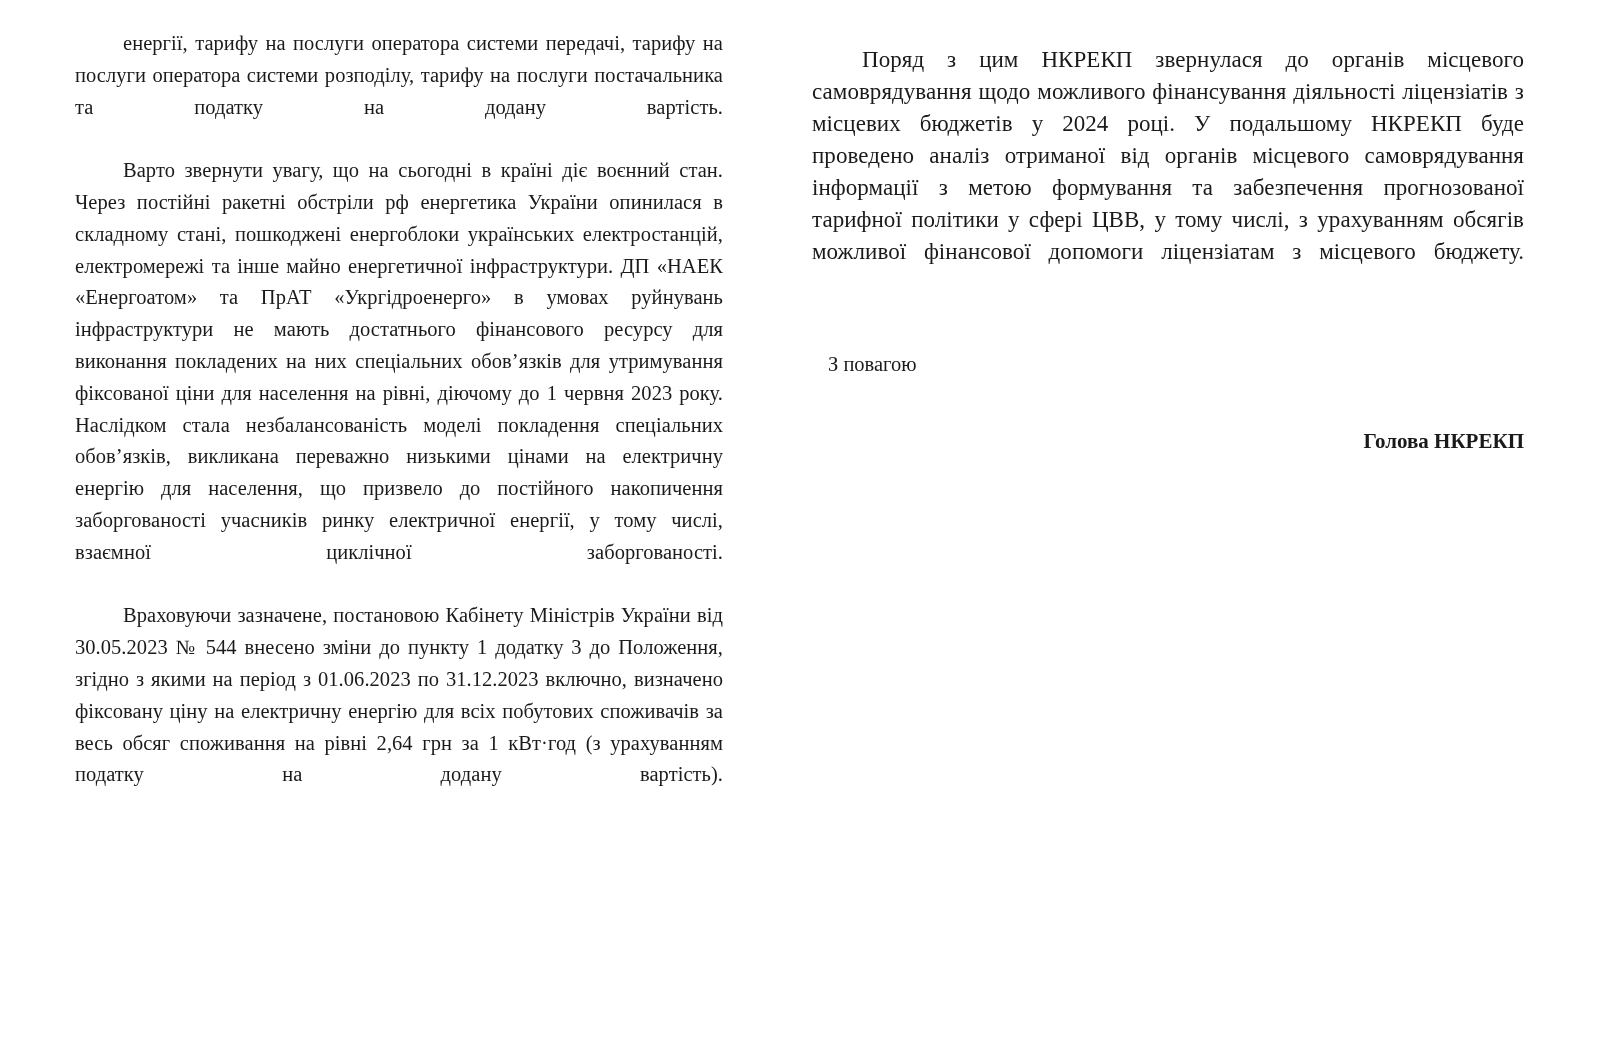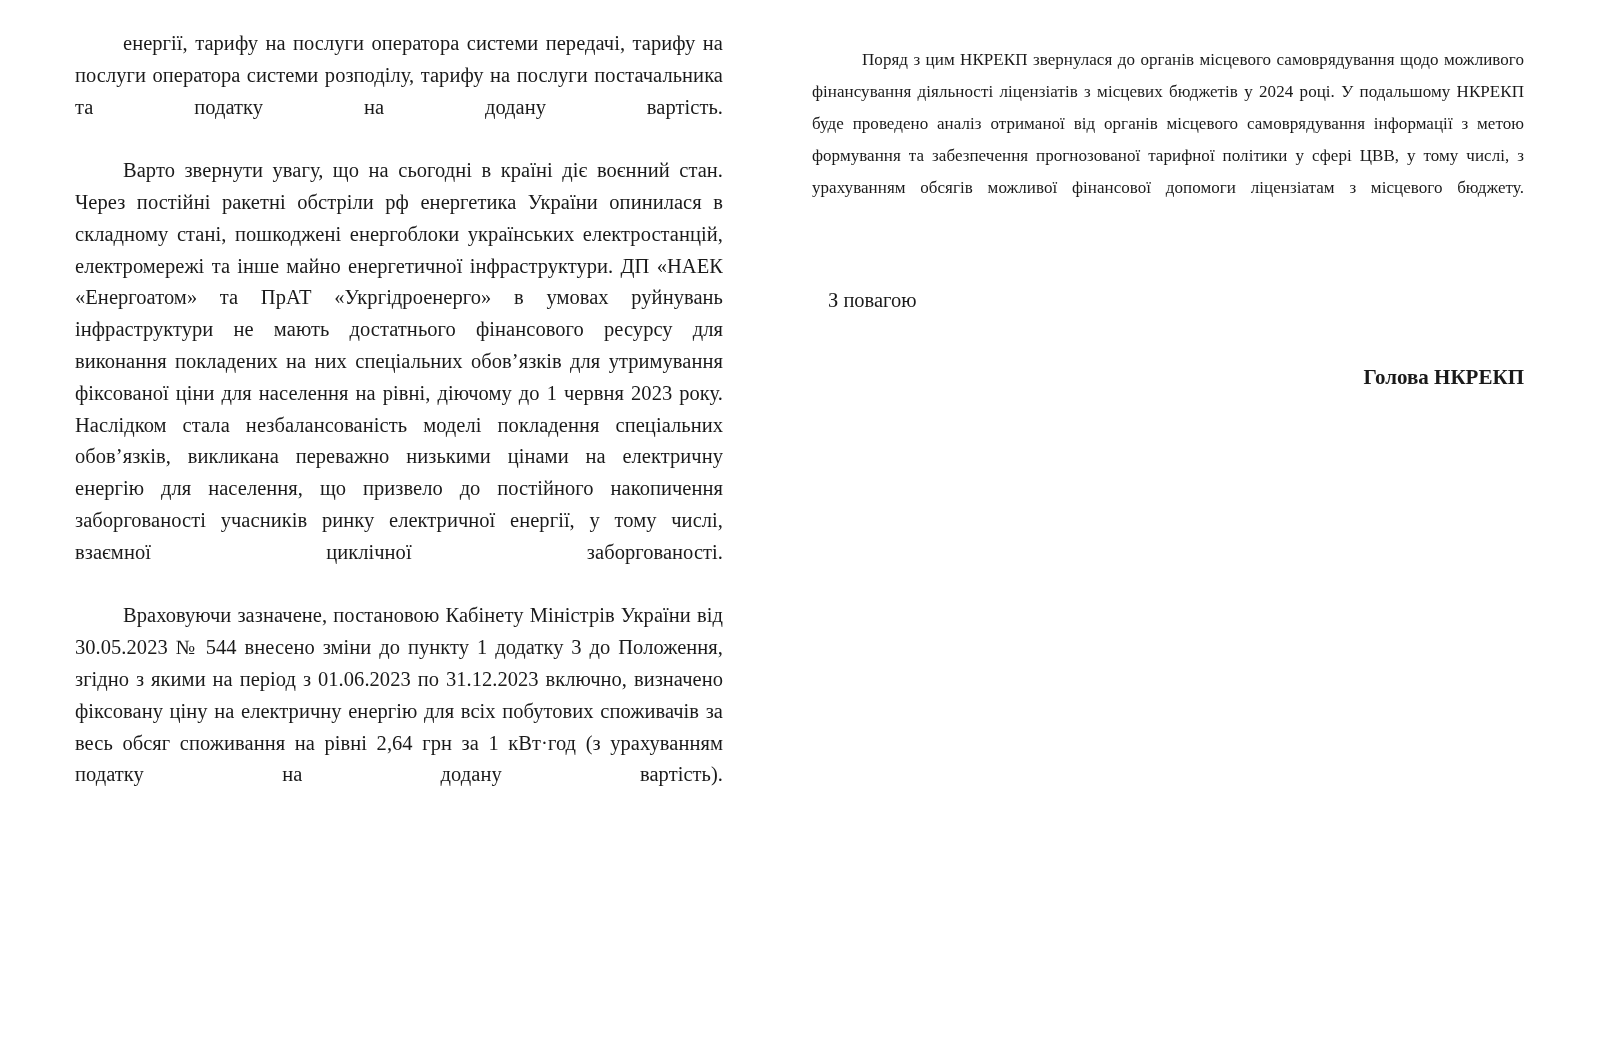--- a/index.html
+++ b/index.html
@@ -70,21 +70,21 @@
     line-height: 31.8px;
     letter-spacing: 0.05px;
     word-spacing: 0.2px;
     -webkit-font-feature-settings: "kern";
     font-feature-settings: "kern";
     hyphens: none;
   }
 
   .page-right p.para {
     text-indent: 50px;
-    font-size: 17px;
+    font-size: 23px;
     line-height: 32px;
   }
 
   
   p.para:after {
     content: "";
     display: inline-block;
     width: 100%;
   }
 

